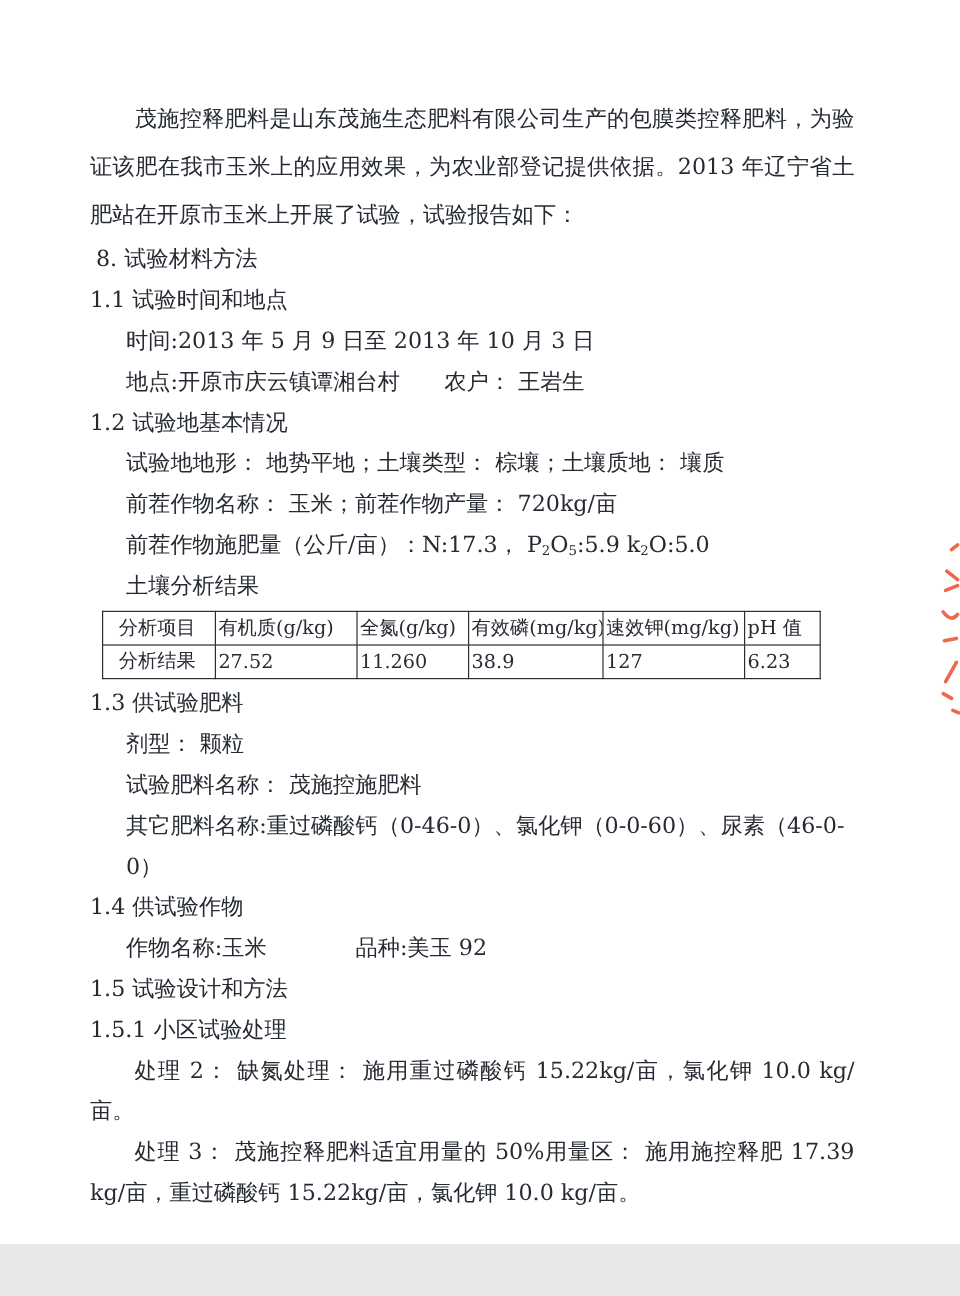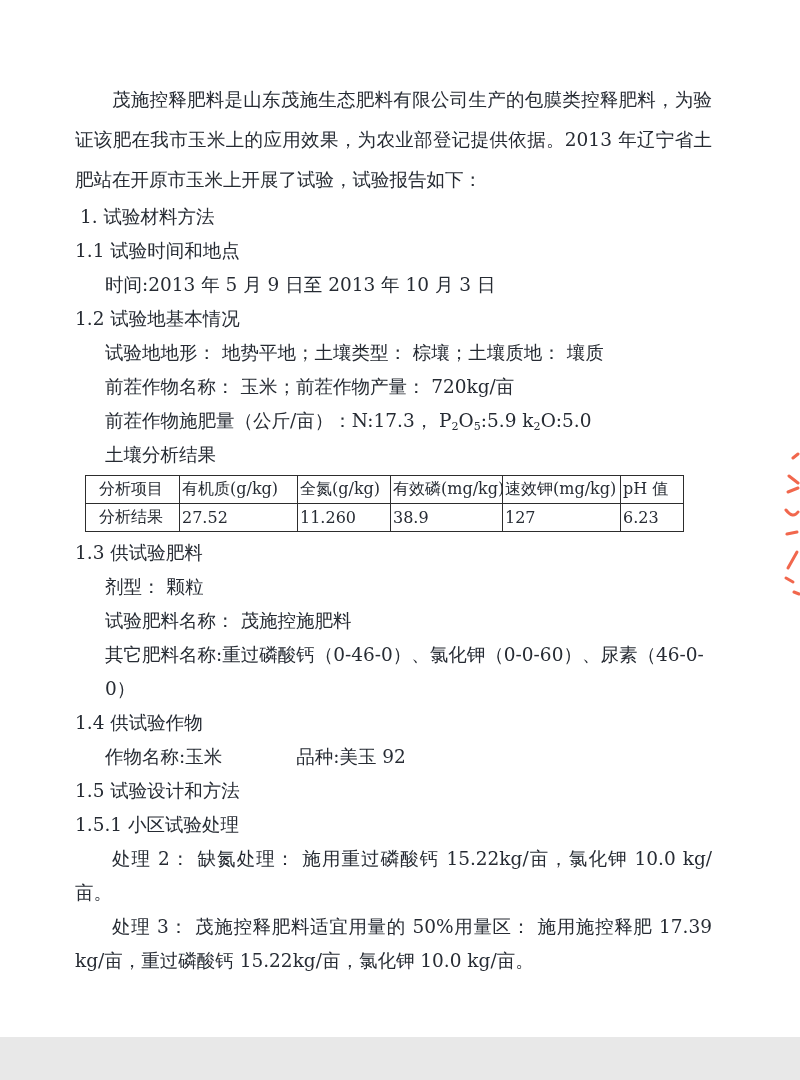--- a/index.html
+++ b/index.html
@@ -77,23 +77,24 @@
     pointer-events: none;
   }
 </style>
 </head>
 <body>
 
 <div class="page">
 
   <p class="para">茂施控释肥料是山东茂施生态肥料有限公司生产的包膜类控释肥料，为验证该肥在我市玉米上的应用效果，为农业部登记提供依据。2013 年辽宁省土肥站在开原市玉米上开展了试验，试验报告如下：</p>
 
-  <div class="line sec-head">1. 试验材料方法</div>
+  <div class="line sec-head">8. 试验材料方法</div>
   <div class="line">1.1 试验时间和地点</div>
   <div class="line indent">时间:2013 年 5 月 9 日至 2013 年 10 月 3 日</div>
+  <div class="line indent">地点:开原市庆云镇谭湘台村　　农户： 王岩生</div>
   <div class="line">1.2 试验地基本情况</div>
   <div class="line indent">试验地地形： 地势平地；土壤类型： 棕壤；土壤质地： 壤质</div>
   <div class="line indent">前茬作物名称： 玉米；前茬作物产量： 720kg/亩</div>
   <div class="line indent"><span>前茬作物施肥量（公斤/亩）：N:17.3，  P</span><sub>2</sub><span>O</span><sub>5</sub><span>:5.9   k</span><sub>2</sub><span>O:5.0</span></div>
   <div class="line indent">土壤分析结果</div>
 
   <table class="soil">
     <colgroup>
       <col style="width:94px">
         <col style="width:118px">

